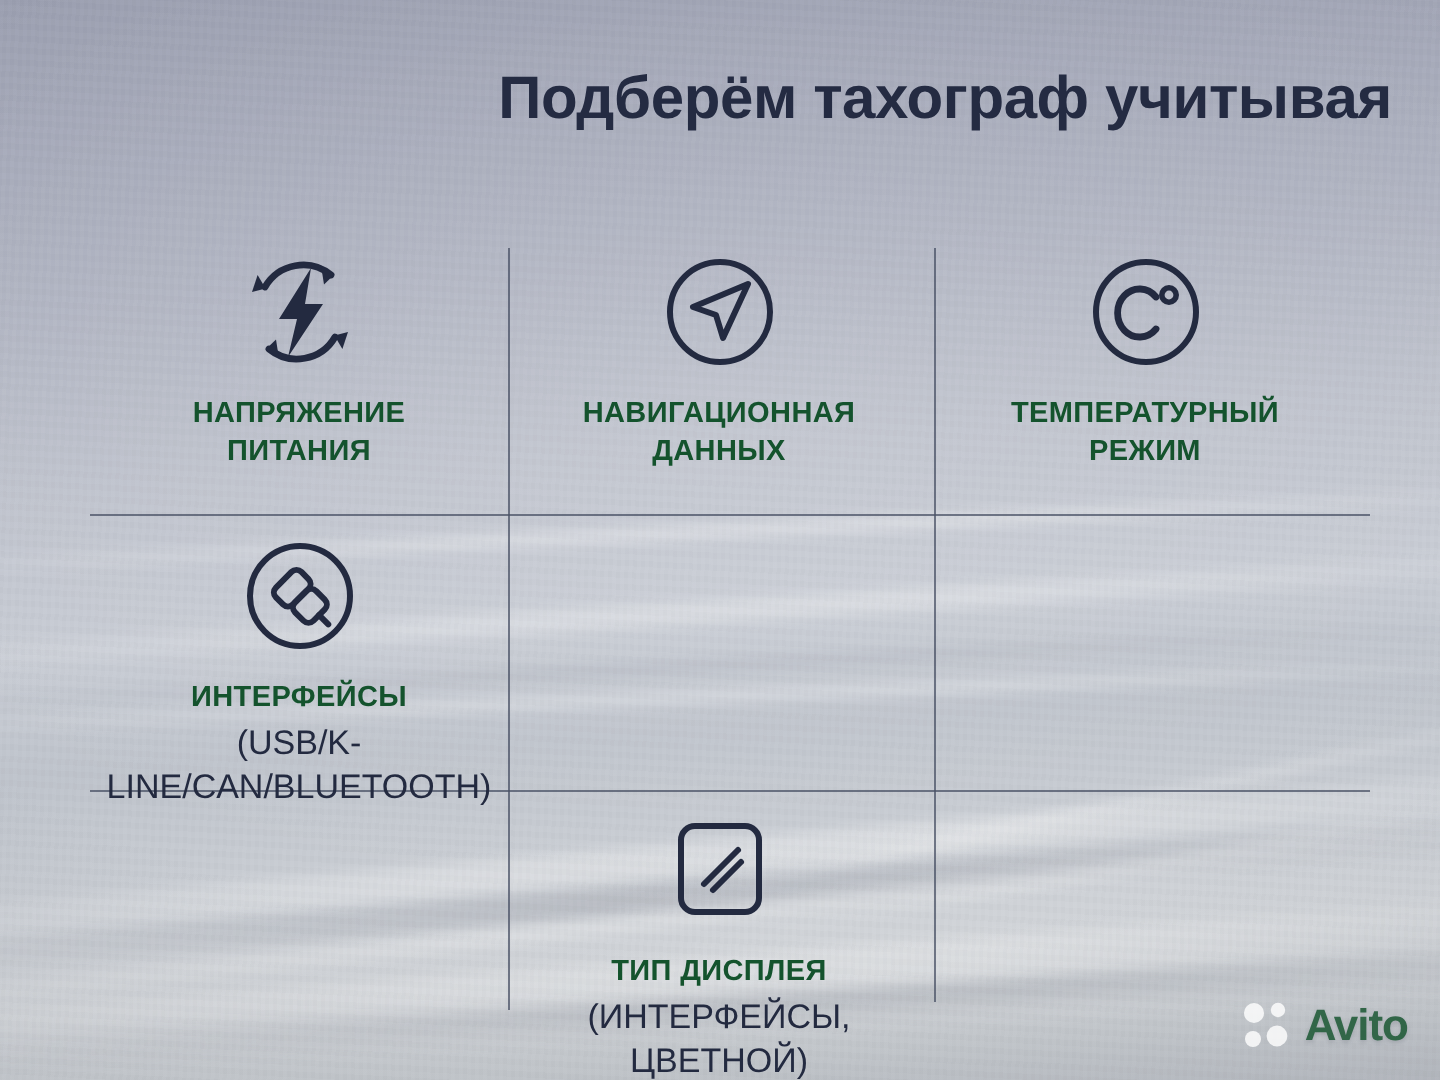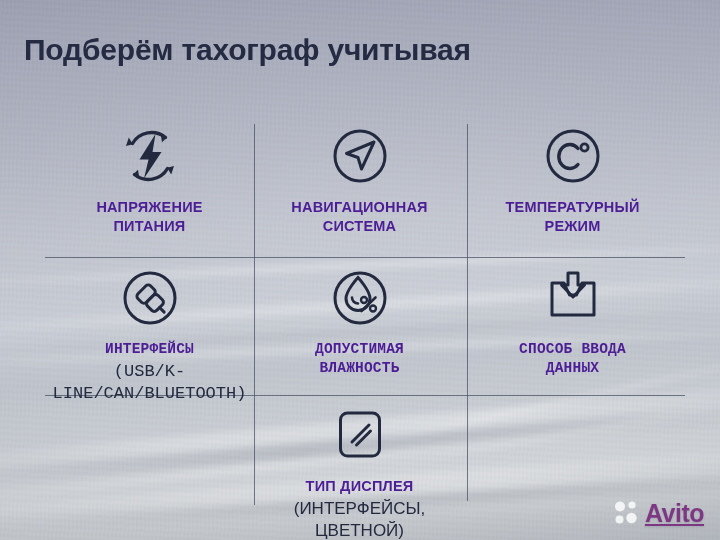--- a/index.html
+++ b/index.html
@@ -56,21 +56,21 @@
     background-image:
       repeating-linear-gradient(92deg,rgba(255,255,255,.05) 0 2px,rgba(0,0,0,.03) 2px 4px),
       repeating-linear-gradient(3deg,rgba(255,255,255,.04) 0 3px,rgba(0,0,0,.025) 3px 6px);
   }
 
   
   #page{ position:absolute; inset:0; z-index:2; }
 
   .title{
     position:absolute; left:0; right:0; top:30px;
-    text-align:left;
+    text-align:right;
     color:#242b42;
     font-size:30px;
     font-weight:bold;
     line-height:1.30;
     letter-spacing:-0.2px;
     padding:0 24px;
   }
   .title .l2{ display:block; }
 
   
@@ -91,62 +91,61 @@
   .vline.v1{ left:209px; height:381px; }
   .vline.v2{ left:422px; height:377px; }
 
   .cell{
     position:absolute;
     width:209px;
     text-align:center;
     color:#232a40;
   }
   .r1{ top:0px; }
-  .r2{ top:142px;font-family:Liberation Mono, monospace; }
+  .r2{ top:142px; }
   .r3{ top:279px; }
   .c1{ left:0px; }
   .c2{ left:210px; }
   .c3{ left:423px; }
 
   .icon{
     height:72px;
     display:flex; align-items:center; justify-content:center;
     margin-bottom:6px;
   }
   .icon svg{ display:block; }
 
   .lbl{
     font-size:14.5px;
     font-weight:bold;
     line-height:1.30;
     letter-spacing:.2px;
-    color:#4c1d95;
+    color:#14532d;
     white-space:pre-line;
   }
   .sub{
     font-size:17px;
     font-weight:normal;
     line-height:1.3;
     letter-spacing:0px;
     color:#232a40;
     margin-top:2px;
   }
 
   
   .avito{
     position:absolute; right:16px; bottom:14px;
     display:flex; align-items:center; gap:6px;
     opacity:.82;
   }
   .avito .mark{ display:block; }
   .avito .word{
-    font-size:25px; font-weight:bold; color:#701a75;
+    font-size:22px; font-weight:bold; color:#14532d;
     letter-spacing:-0.5px; line-height:1;
     text-shadow:0 1px 2px rgba(60,66,80,.25);
-    text-decoration:underline;
   }
 </style>
 </head>
 <body>
 
 <div id="bg">
   <div class="bg-base"></div>
   <div class="streak dark d3"></div>
   <div class="streak s1"></div>
   <div class="streak s2"></div>
@@ -193,21 +192,21 @@
     </div>
 
     <div class="cell r1 c2">
       <div class="icon">
         <svg width="70" height="70" viewBox="0 0 70 70" fill="none">
           <circle cx="35" cy="35" r="25" stroke="#232a40" stroke-width="3"></circle>
           <path d="M49 21 L21.5 32.5 L33 36.5 L36.5 48 Z" stroke="#232a40" stroke-width="3" stroke-linejoin="round" fill="none"></path>
         </svg>
       </div>
       <div class="lbl">НАВИГАЦИОННАЯ
-СИСТЕМА</div>
+ДАННЫХ</div>
     </div>
 
     <div class="cell r1 c3">
       <div class="icon">
         <svg width="70" height="70" viewBox="0 0 70 70" fill="none">
           <circle cx="35" cy="35" r="25" stroke="#232a40" stroke-width="3"></circle>
           <path d="M40 27.5 A11 12 0 1 0 40 43.5" stroke="#232a40" stroke-width="3.4" stroke-linecap="round" fill="none"></path>
           <circle cx="46.5" cy="26.5" r="3.6" stroke="#232a40" stroke-width="2.8" fill="none"></circle>
         </svg>
       </div>
@@ -223,45 +222,21 @@
             <rect x="23.5" y="26" width="12" height="18" rx="3.5" stroke="#232a40" stroke-width="3"></rect>
             <rect x="35.5" y="27.5" width="13" height="15" rx="3.5" stroke="#232a40" stroke-width="3"></rect>
             <path d="M48.5 35 H55" stroke="#232a40" stroke-width="3" stroke-linecap="round"></path>
           </g>
         </svg>
       </div>
       <div class="lbl">ИНТЕРФЕЙСЫ</div>
       <div class="sub">(USB/K-LINE/CAN/BLUETOOTH)</div>
     </div>
 
-    <div class="cell r2 c2">
-      <div class="icon">
-        <svg width="70" height="70" viewBox="0 0 70 70" fill="none">
-          <circle cx="35" cy="35" r="25" stroke="#232a40" stroke-width="3"></circle>
-          <path d="M33 14.5 C33 14.5 21 27.5 21 35.5 C21 42.1 26.4 47.5 33 47.5 C39.6 47.5 45 42.1 45 35.5 C45 27.5 33 14.5 33 14.5 Z" stroke="#232a40" stroke-width="3" fill="none"></path>
-          <path d="M27 34.5 A6 6 0 0 0 33 40.5" stroke="#232a40" stroke-width="2.6" stroke-linecap="round" fill="none"></path>
-          <circle cx="39" cy="37" r="3" stroke="#232a40" stroke-width="2.4" fill="none"></circle>
-          <circle cx="48" cy="45.5" r="3" stroke="#232a40" stroke-width="2.4" fill="none"></circle>
-          <path d="M50.5 34.5 L36.5 48" stroke="#232a40" stroke-width="2.6" stroke-linecap="round"></path>
-        </svg>
-      </div>
-      <div class="lbl">ДОПУСТИМАЯ
-ВЛАЖНОСТЬ</div>
-    </div>
-
-    <div class="cell r2 c3">
-      <div class="icon">
-        <svg width="70" height="70" viewBox="0 0 70 70" fill="none">
-          <path d="M14 20 H26 L31.5 32 H38.5 L44 20 H56 V52 H14 Z" stroke="#232a40" stroke-width="3" stroke-linejoin="round" fill="none"></path>
-          <path d="M30 10 H40 V22 H46.5 L35 34 L23.5 22 H30 Z" stroke="#232a40" stroke-width="3" stroke-linejoin="round" fill="none"></path>
-        </svg>
-      </div>
-      <div class="lbl">СПОСОБ ВВОДА
-ДАННЫХ</div>
-    </div>
+
 
     <div class="cell r3 c2">
       <div class="icon">
         <svg width="70" height="60" viewBox="0 0 70 60" fill="none">
           <rect x="15.5" y="8" width="39" height="43" rx="7" stroke="#232a40" stroke-width="3"></rect>
           <path d="M27 37 L44 20" stroke="#232a40" stroke-width="3" stroke-linecap="round"></path>
           <path d="M31.5 40 L45.5 26" stroke="#232a40" stroke-width="3" stroke-linecap="round"></path>
         </svg>
       </div>
       <div class="lbl">ТИП ДИСПЛЕЯ</div>

